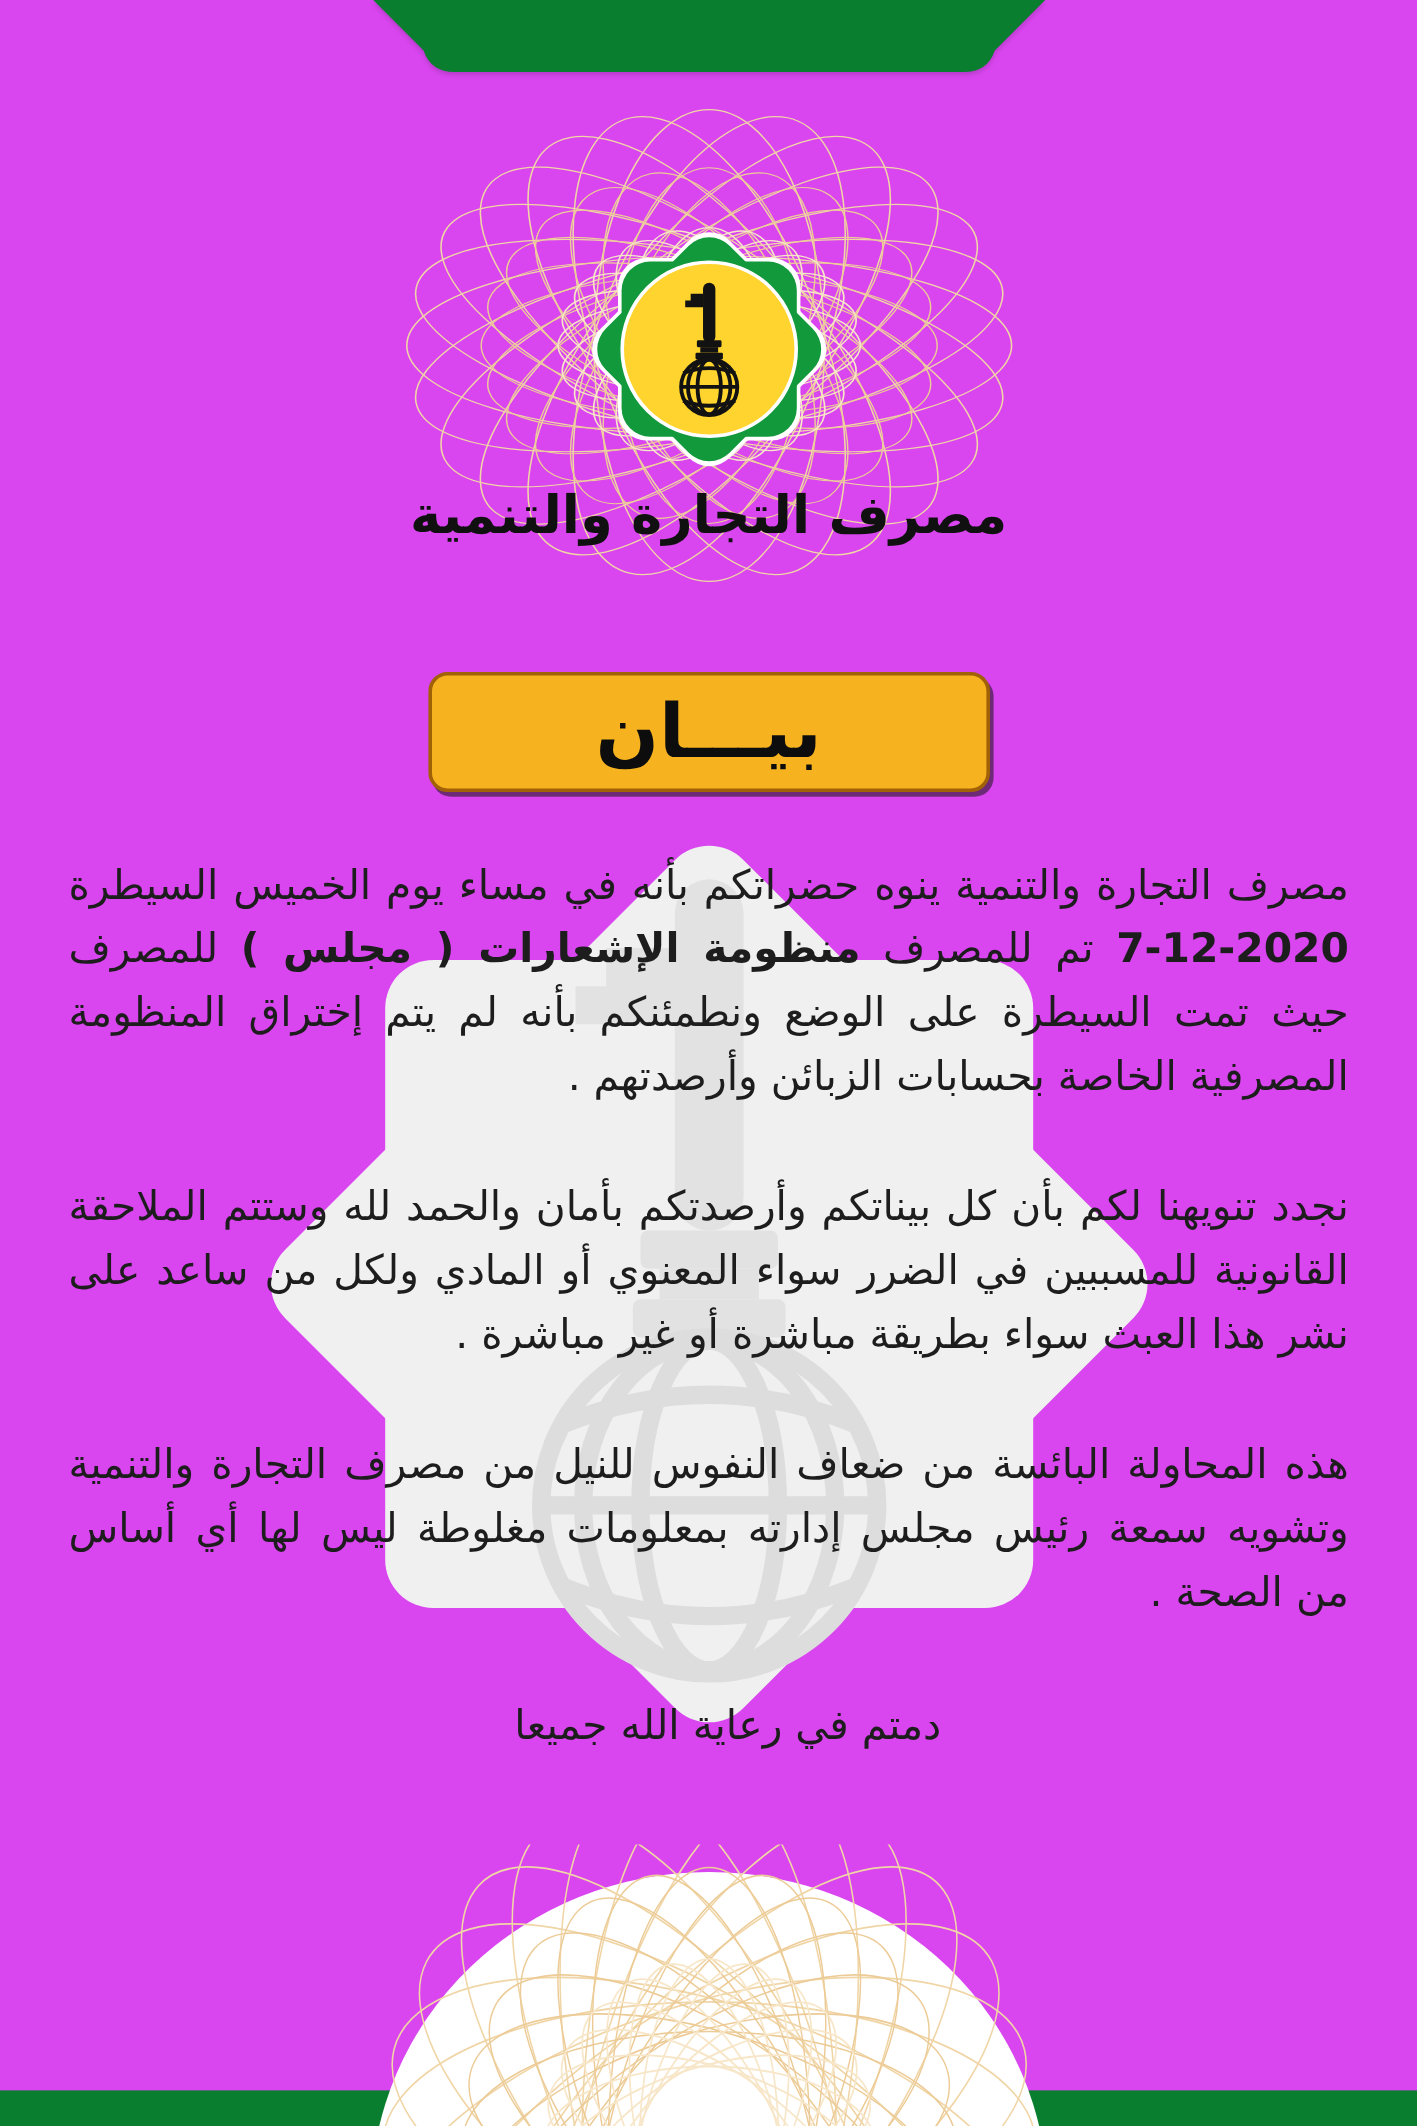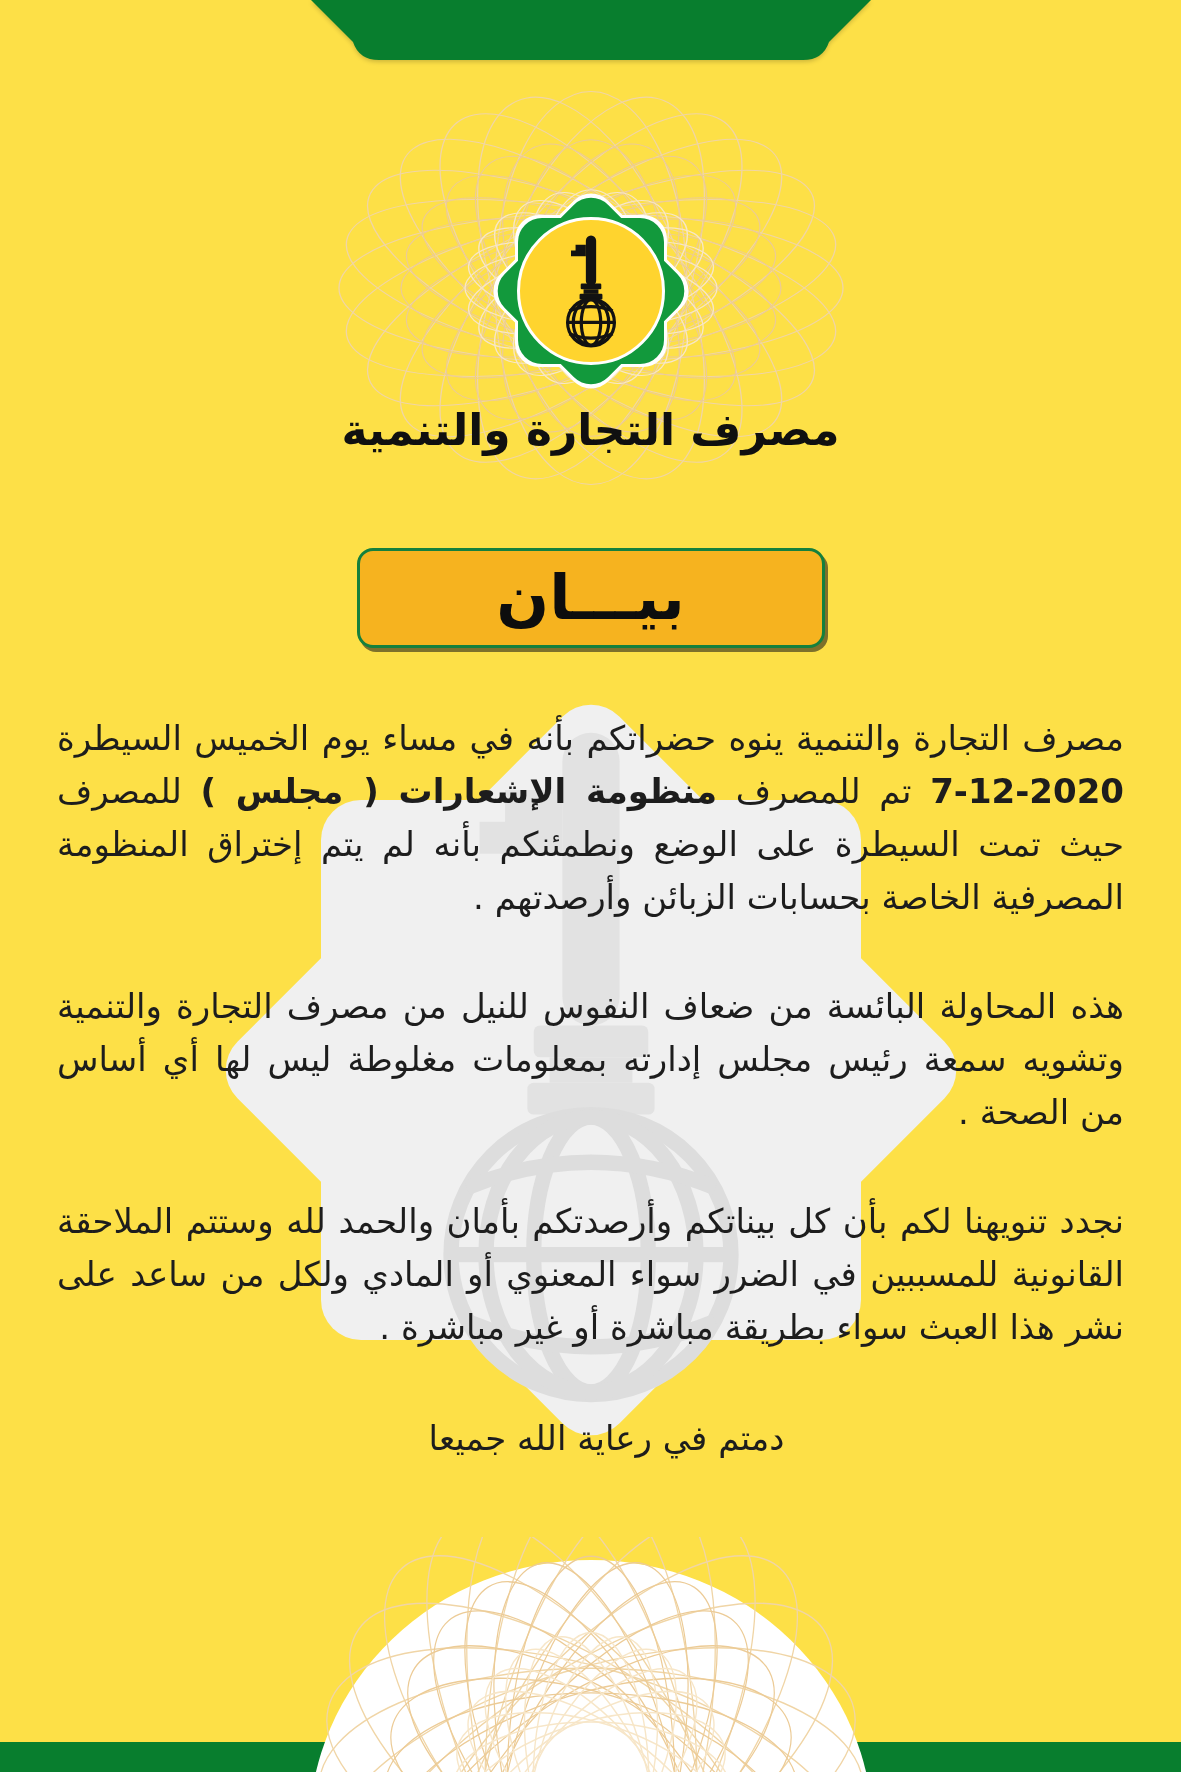--- a/index.html
+++ b/index.html
@@ -2,21 +2,21 @@
 <html lang="ar" style="--green: #087e2e; --logo_green: #12993c; --logo_yellow: #ffd42e; --title_yellow: #f6b31f; --ink: #1d1d1d; --guilloche: #f0d5a6; --guilloche_light: #f7e6c8; --guilloche_mid: #eccb96;"><head>
 <meta charset="utf-8">
 <style>
   :root{
     --green:#087e2e; --logo_green:#12993c; --logo_yellow:#ffd42e;
     --title_yellow:#f6b31f; --ink:#1d1d1d; --guilloche:#f0d5a6;
   }
   *{margin:0;padding:0;box-sizing:border-box;}
   html,body{background:#fff;}
   body{font-family:"DejaVu Sans",sans-serif;}
-  .canvas{position:relative;width:1181px;height:1772px;margin:0 auto;background:#fde047;overflow:hidden;}
+  .canvas{position:relative;width:1181px;height:1772px;margin:0 auto;background:#d946ef;overflow:hidden;}
 
   
   .top-ribbon{position:absolute;top:0;left:50%;transform:translateX(-50%);line-height:0;
     filter:drop-shadow(0 2px 2px rgba(0,0,0,.18));}
 
   
   .rosette{position:absolute;top:88px;left:50%;transform:translateX(-50%);}
 
   
   .watermark{position:absolute;top:655px;left:50%;transform:translateX(-50%);width:820px;height:830px;z-index:0;}
@@ -35,22 +35,22 @@
   .badge-circle{position:absolute;left:50%;top:50%;transform:translate(-50%,-50%);
     width:148px;height:148px;background:var(--logo_yellow);border:3px solid #fff;border-radius:50%;
     display:flex;align-items:center;justify-content:center;}
 
   .bank-name-ar{position:absolute;top:404px;left:0;right:0;text-align:center;z-index:2;
     font-size:44px;font-weight:bold;color:#101010;}
   .bank-name-en{position:absolute;top:462px;left:0;right:0;text-align:center;z-index:2;
     font-size:14.5px;font-weight:bold;letter-spacing:.4px;color:#222;}
 
   
-  .title-banner{position:absolute;top:548px;left:50%;transform:translateX(-50%);
-    width:468px;height:100px;background:var(--title_yellow);border:3px solid #15803d;border-radius:16px;
+  .title-banner{position:absolute;top:560px;left:50%;transform:translateX(-50%);
+    width:468px;height:100px;background:var(--title_yellow);border:3px solid #a16207;border-radius:16px;
     display:flex;align-items:center;justify-content:center;z-index:2;
     box-shadow:3px 4px 0 rgba(20,20,20,.55);}
   .title-banner .t{font-size:62px;font-weight:bold;color:#0d0d0d;line-height:1;}
 
   
   .statement{position:absolute;top:712px;left:57px;right:57px;z-index:2;direction:rtl;color:var(--ink);}
   .statement p.para{font-size:34px;line-height:53px;text-align:justify;margin-bottom:56px;}
   .statement p.para b{font-weight:bold;}
   .closing{position:absolute;top:1418px;left:0;right:0;text-align:center;z-index:2;direction:rtl;
     font-size:34px;color:var(--ink);margin-left:32px;}
@@ -173,22 +173,22 @@
   </div>
 
   <div class="bank-name-ar" dir="rtl">مصرف التجارة والتنمية</div>
 
   <div class="title-banner">
     <span class="t" dir="rtl">بيـــان</span>
   </div>
 
   <div class="statement">
       <p class="para"><span>مصرف التجارة والتنمية ينوه حضراتكم بأنه في مساء يوم الخميس السيطرة </span><b dir="ltr">7-12-2020</b><span> تم للمصرف </span><b>منظومة الإشعارات ( مجلس )</b><span> للمصرف حيث تمت السيطرة على الوضع ونطمئنكم بأنه لم يتم إختراق المنظومة المصرفية الخاصة بحسابات الزبائن وأرصدتهم .</span></p>
+      <p class="para"><span>نجدد تنويهنا لكم بأن كل بيناتكم وأرصدتكم بأمان والحمد لله وستتم الملاحقة القانونية للمسببين في الضرر سواء المعنوي أو المادي ولكل من ساعد على نشر هذا العبث سواء بطريقة مباشرة أو غير مباشرة .</span></p>
       <p class="para"><span>هذه المحاولة البائسة من ضعاف النفوس للنيل من مصرف التجارة والتنمية وتشويه سمعة رئيس مجلس إدارته بمعلومات مغلوطة ليس لها أي أساس من الصحة .</span></p>
-      <p class="para"><span>نجدد تنويهنا لكم بأن كل بيناتكم وأرصدتكم بأمان والحمد لله وستتم الملاحقة القانونية للمسببين في الضرر سواء المعنوي أو المادي ولكل من ساعد على نشر هذا العبث سواء بطريقة مباشرة أو غير مباشرة .</span></p>
     </div>
 
   <div class="closing">دمتم في رعاية الله جميعا</div>
 
   <div class="green-bar"></div>
 
   <div class="bottom-ornament">
     <svg width="580" height="235" viewBox="0 0 580 235">
       <defs>
         <ellipse id="be1" cx="290" cy="250" rx="272" ry="106" fill="none" stroke="var(--guilloche)" stroke-width="1.3"></ellipse>

